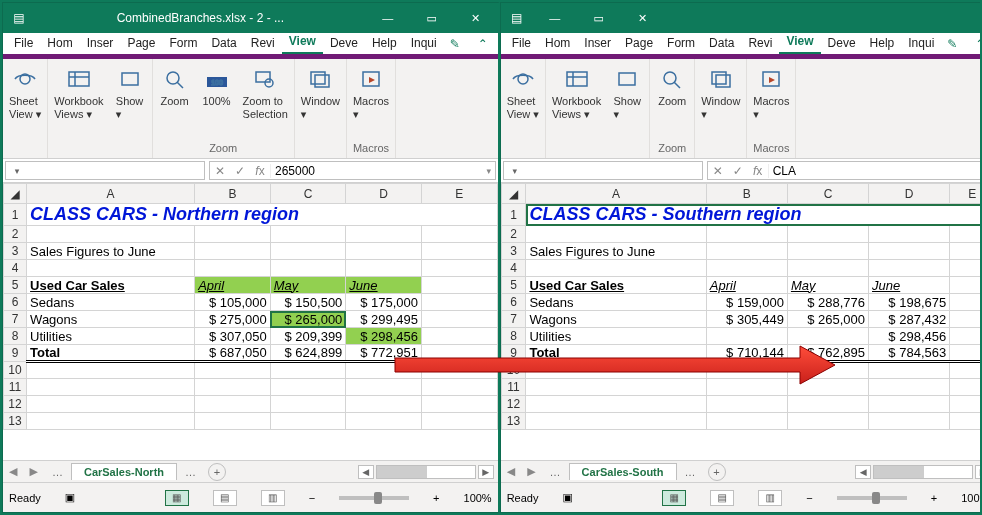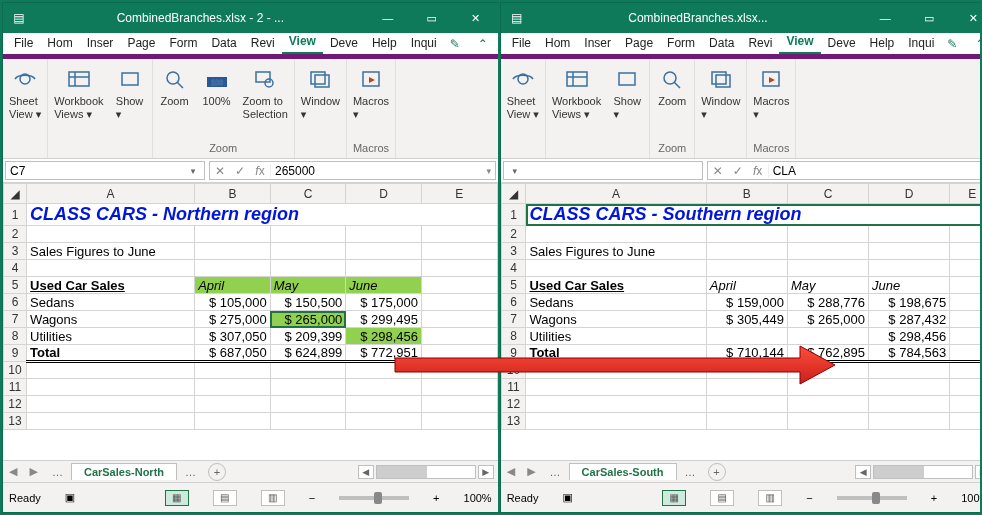--- a/index.html
+++ b/index.html
@@ -40,21 +40,21 @@
   .gridwrap { flex:1; overflow:hidden; position:relative; background:#fff;}
   table.grid { border-collapse:collapse; width:100%; font-size:13px; table-layout:fixed;}
   .grid th, .grid td { border:1px solid #d4d4d4; height:17px; padding:0 3px; white-space:nowrap; overflow:hidden;}
   .grid thead th { background:#f3f2f1; font-weight:400; color:#333; text-align:center; font-size:12px; height:20px;}
   .grid thead th.corner{ background:#f3f2f1; width:20px;}
   .grid tbody th.rh { background:#f3f2f1; font-weight:400; text-align:center; font-size:12px; width:20px; color:#333;}
   .grid td { text-align:left; }
   .grid td.num { text-align:right; }
   .titlecell { color:#0016d8; font-style:italic; font-weight:700; font-size:18px; }
   .subh { font-weight:700; text-decoration:underline;}
-  .mh { font-style:italic; text-align:right;}
+  .mh { font-style:italic; text-decoration:underline; text-align:right;}
   .green { background:#92d050;}
   .sel { outline:2px solid #217346; outline-offset:-2px;}
   .totrow td { border-top:1px solid #000; border-bottom:3px double #000;}
   .bold{font-weight:700;margin-left:24px;}
   
   .tabstrip { height:22px; display:flex; align-items:center; background:#f3f2f1; border-top:1px solid #d0d0d0; font-size:11px;}
   .tabstrip .nav{ padding:0 6px; color:#888;}
   .tabstrip .shtab{ padding:2px 12px; background:#fff; border:1px solid #bfbfbf; border-bottom:none; font-weight:600; color:#217346;}
   .tabstrip .dots{ padding:0 8px; color:#666;}
   .tabstrip .plus{ width:18px; height:18px; border:1px solid #bfbfbf; border-radius:50%; text-align:center; line-height:16px; color:#666; margin-left:4px;}
@@ -203,21 +203,20 @@
             </div>
             <span style="white-space:pre-line">Macros
 ▾</span>
           </div>
     </div>
         <div class="lbl">Macros</div>
       </div>
   </div>
   <div class="fbar">
     <div class="namebox">
-        <input value="C7" style="">
         <span class="nbdd">▾</span>
       </div>
     <div class="fxarea">
       <div class="fxbtn">✕</div>
       <div class="fxbtn">✓</div>
       <div class="fxbtn"><i>f</i>x</div>
       <div class="fxval">265000</div>
       <div class="expand">▾</div>
     </div>
   </div>
@@ -372,21 +371,20 @@
         <div class="knob"></div>
       </div>
     <span>+</span>
     <span>100%</span>
   </div>
 </div>
 
 <div class="window">
   <div class="titlebar">
     <div class="ico">▤</div>
-    <div class="title">CombinedBranches.xlsx...</div>
     <div class="btns">
       <div class="btn">—</div>
       <div class="btn">▭</div>
       <div class="btn close">✕</div>
     </div>
   </div>
   <div class="menurow">
     <div class="mitem">File</div>
     <div class="mitem">Hom</div>
     <div class="mitem">Inser</div>

